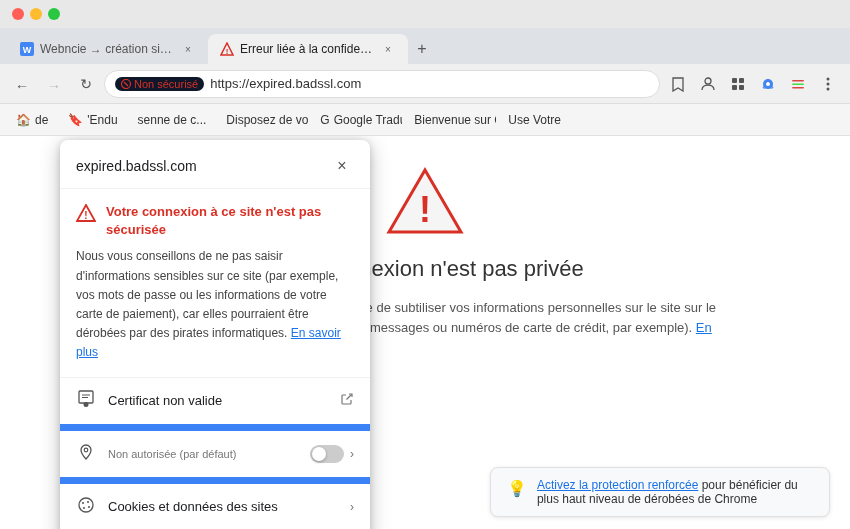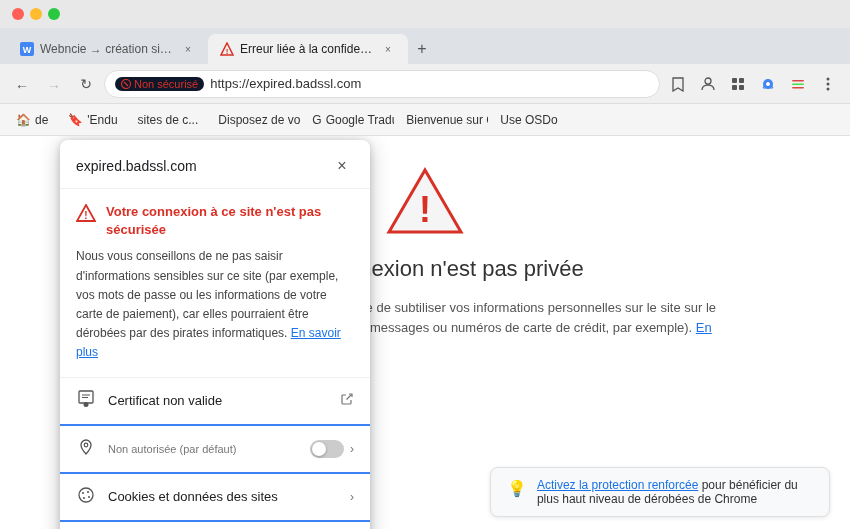--- a/index.html
+++ b/index.html
@@ -267,21 +267,21 @@
       line-height: 1.6;
       margin-top: 6px;
     }
     .popup-warning-link { color: #1a73e8; text-decoration: underline; cursor: pointer; }
 
     .popup-item {
       display: flex;
       align-items: center;
       justify-content: space-between;
       padding: 12px 16px;
-      border-bottom: 2px solid #3b82f6;
+      border-bottom: 7px solid #3b82f6;
       cursor: pointer;
     }
     .popup-item-left {
       display: flex;
       align-items: center;
       gap: 12px;
     }
     .popup-item-icon { color: #555; font-size: 16px; width: 20px; text-align: center; }
     .popup-item-content {}
     .popup-item-label {
@@ -410,34 +410,34 @@
 <div class="bookmarks-bar">
   <div class="bookmark-item">
     <span class="bookmark-icon">🏠</span>
     <span>de</span>
   </div>
   <div class="bookmark-item">
     <span class="bookmark-icon">🔖</span>
     <span>'Endu</span>
   </div>
   <div class="bookmark-item">
-    <span>sites de c...</span>
+    <span>senne de c...</span>
   </div>
   <div class="bookmark-item">
     <span>Disposez de votre...</span>
   </div>
   <div class="bookmark-item">
     <span class="bookmark-icon">G</span>
     <span>Google Traduction</span>
   </div>
   <div class="bookmark-item">
     <span>Bienvenue sur Cyb...</span>
   </div>
   <div class="bookmark-item">
-    <span>Use OSDo</span>
+    <span>Use Votre</span>
   </div>
 </div>
 
 <div class="content-area">
 
   <div class="error-page">
     <div class="error-icon">
       <div class="warning-triangle">
         <svg viewBox="0 0 80 70" xmlns="http://www.w3.org/2000/svg">
           <polygon points="40,4 76,66 4,66" fill="#f5f5f5" stroke="#d93025" stroke-width="3"></polygon>

